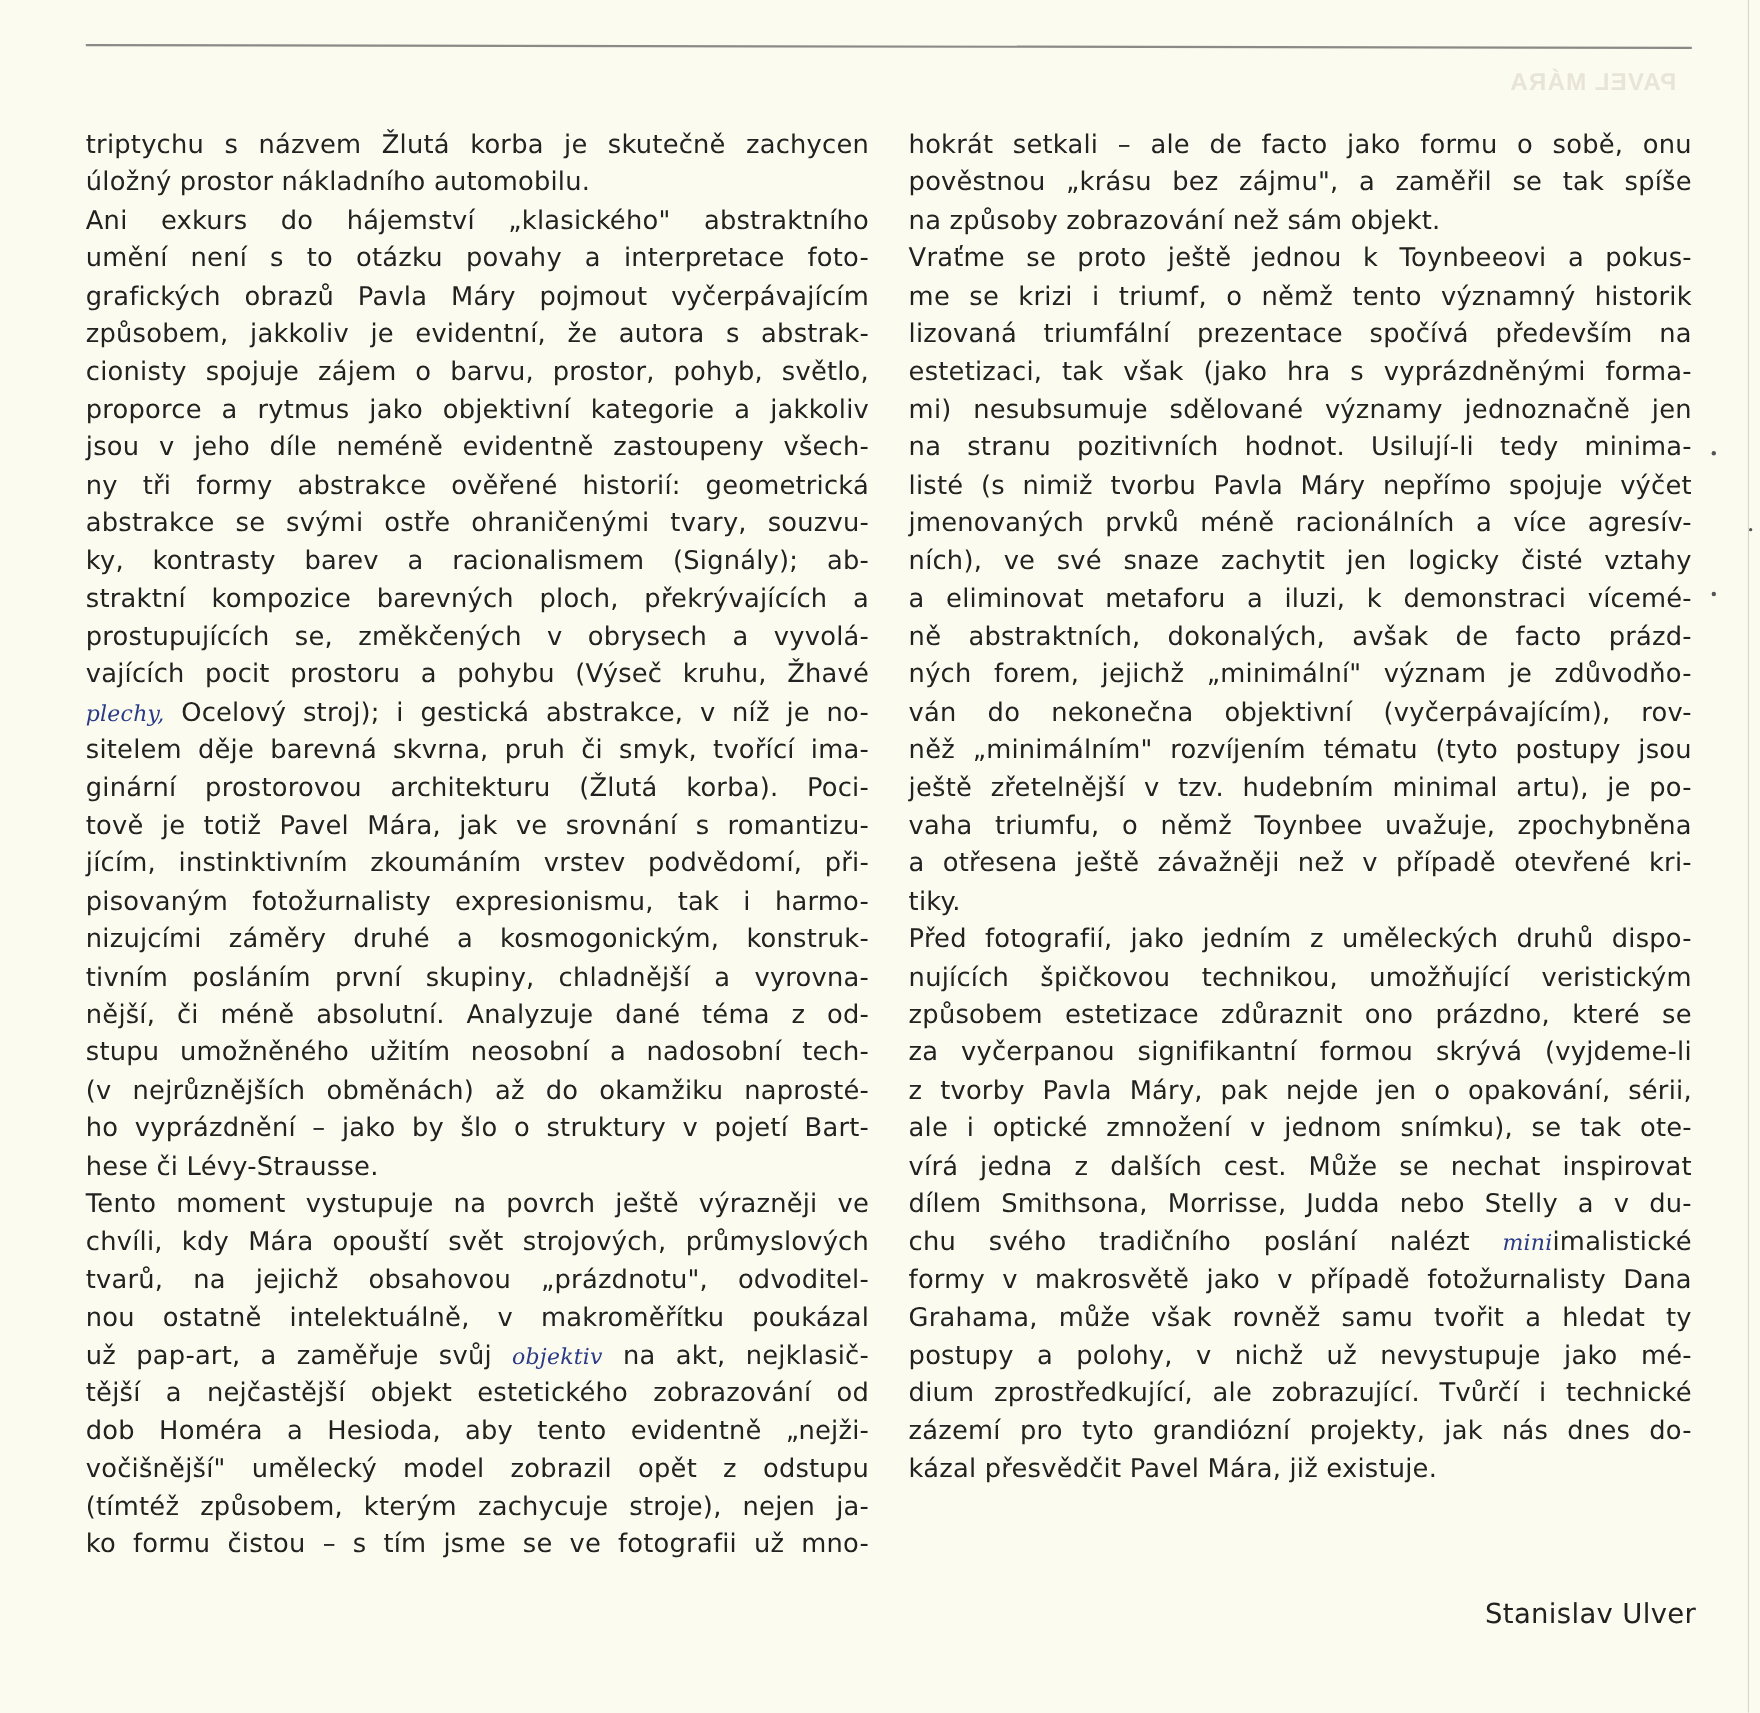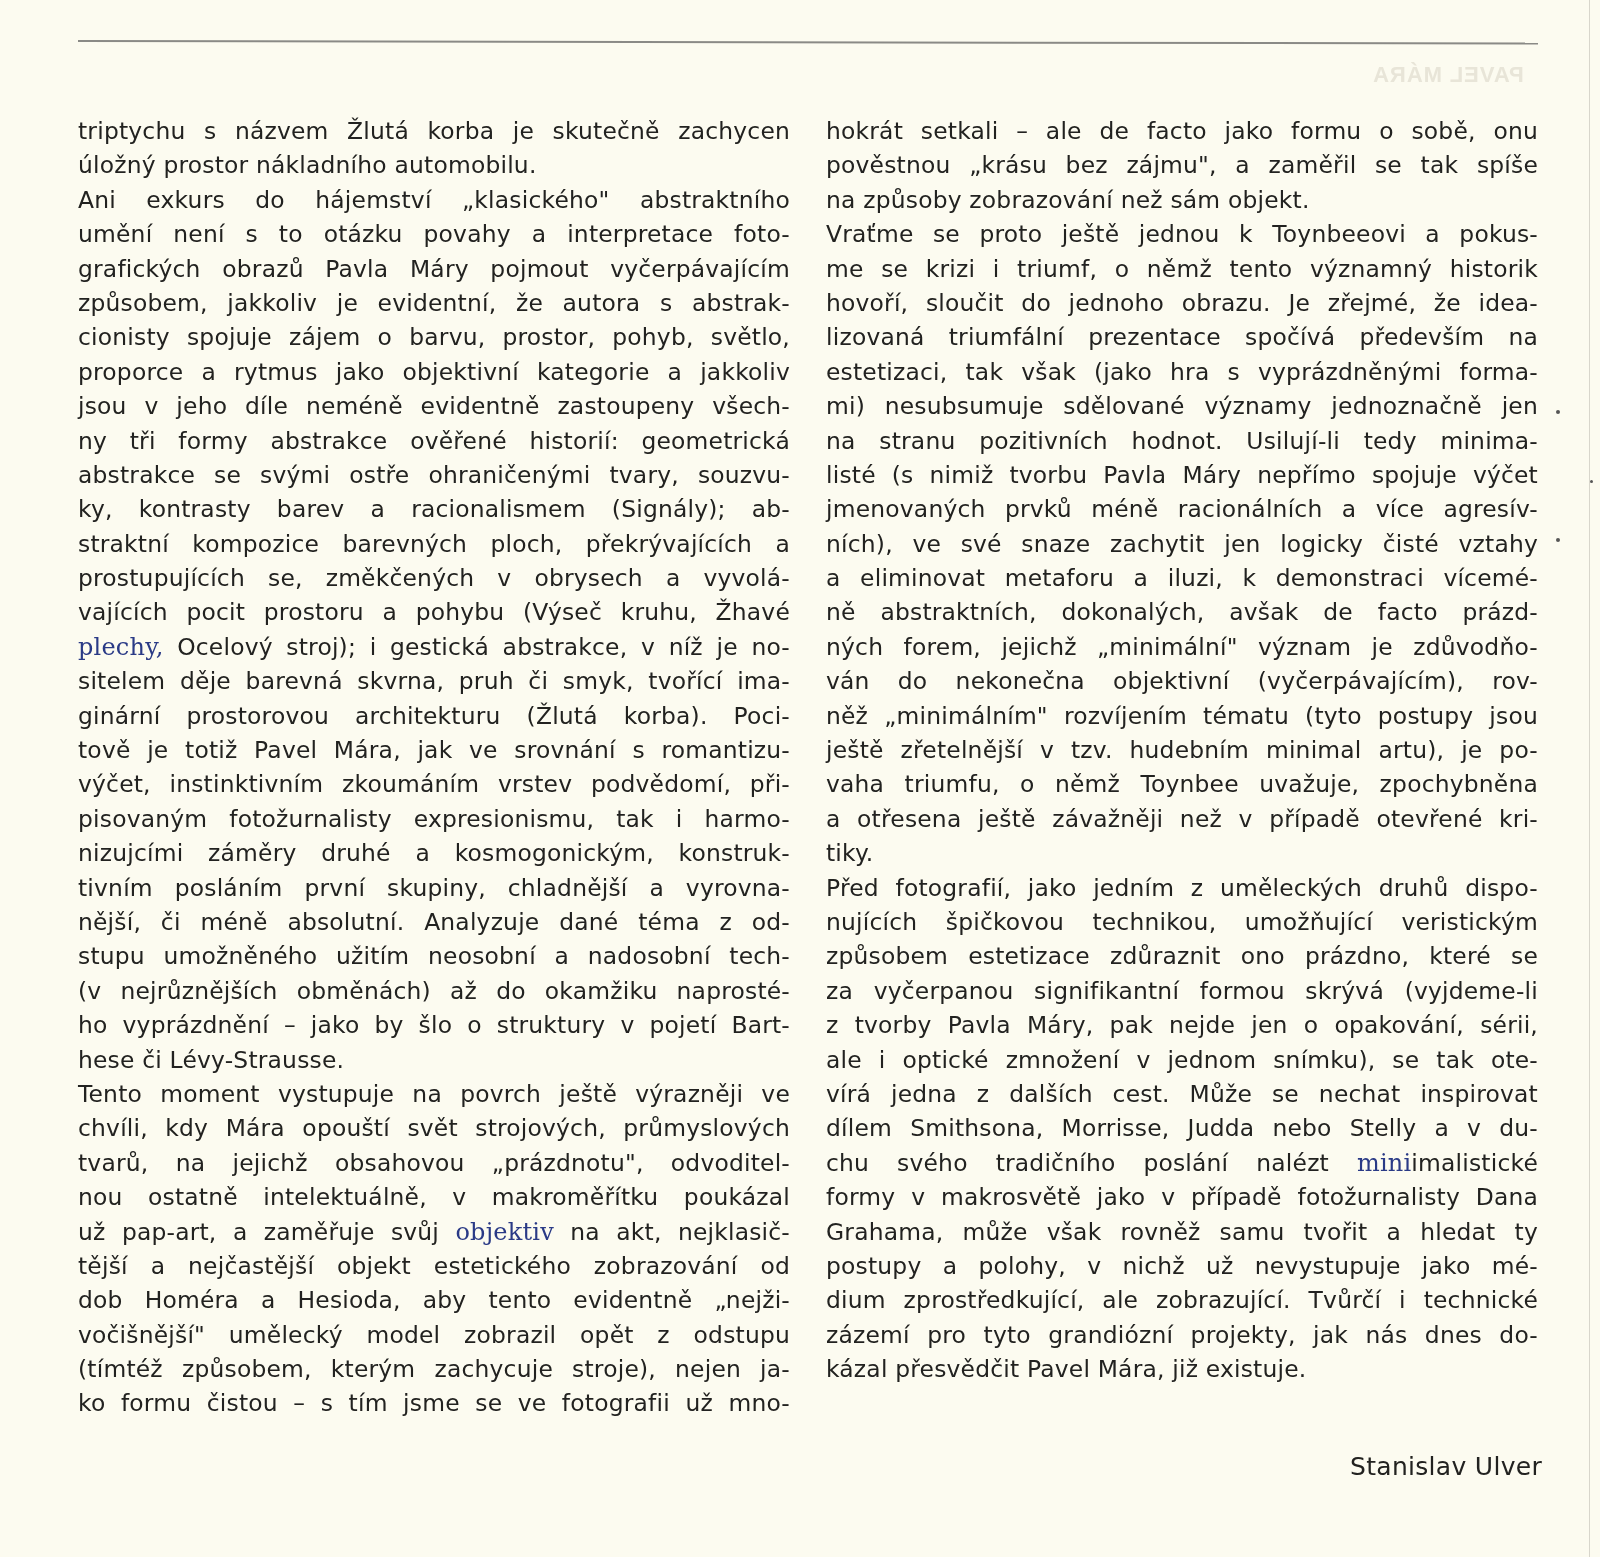--- a/index.html
+++ b/index.html
@@ -35,22 +35,22 @@
   }
   .col-left { left: 78px; width: 712px; }
   .col-right { left: 826px; width: 712px; }
   .line {
     display: block; height: 34.4px; white-space: nowrap;
     text-align: justify; text-align-last: justify;
     overflow: visible;
   }
   .line.last { text-align-last: left; }
   .hand {
-    font-family: "DejaVu Serif", serif; 
-    color: #2a3a86; font-size: 24px;
+    font-family: "DejaVu Serif", serif; font-style: italic;
+    color: #2a3a86; font-size: 20px;
   }
   .signature {
     position: absolute; right: 58px; top: 1452px;
     font-size: 25px; letter-spacing: 0.3px;
   }
   .mark {
     position: absolute; width: 4px; height: 4px; border-radius: 50%;
     background: #555;
   }
 </style>
@@ -74,21 +74,21 @@
     <span class="line">ny tři formy abstrakce ověřené historií: geometrická</span>
     <span class="line">abstrakce se svými ostře ohraničenými tvary, souzvu-</span>
     <span class="line">ky, kontrasty barev a racionalismem (Signály); ab-</span>
     <span class="line">straktní kompozice barevných ploch, překrývajících a</span>
     <span class="line">prostupujících se, změkčených v obrysech a vyvolá-</span>
     <span class="line">vajících pocit prostoru a pohybu (Výseč kruhu, Žhavé</span>
     <span class="line"><span class="hand">plechy,</span> Ocelový stroj); i gestická abstrakce, v níž je no-</span>
     <span class="line">sitelem děje barevná skvrna, pruh či smyk, tvořící ima-</span>
     <span class="line">ginární prostorovou architekturu (Žlutá korba). Poci-</span>
     <span class="line">tově je totiž Pavel Mára, jak ve srovnání s romantizu-</span>
-    <span class="line">výčet, instinktivním zkoumáním vrstev podvědomí, při-</span>
+    <span class="line">jícím, instinktivním zkoumáním vrstev podvědomí, při-</span>
     <span class="line">pisovaným fotožurnalisty expresionismu, tak i harmo-</span>
     <span class="line">nizujcími záměry druhé a kosmogonickým, konstruk-</span>
     <span class="line">tivním posláním první skupiny, chladnější a vyrovna-</span>
     <span class="line">nější, či méně absolutní. Analyzuje dané téma z od-</span>
     <span class="line">stupu umožněného užitím neosobní a nadosobní tech-</span>
     <span class="line">(v nejrůznějších obměnách) až do okamžiku naprosté-</span>
     <span class="line">ho vyprázdnění – jako by šlo o struktury v pojetí Bart-</span>
     <span class="line last">hese či Lévy-Strausse.</span>
     <span class="line">Tento moment vystupuje na povrch ještě výrazněji ve</span>
     <span class="line">chvíli, kdy Mára opouští svět strojových, průmyslových</span>
@@ -100,21 +100,20 @@
     <span class="line">vočišnější" umělecký model zobrazil opět z odstupu</span>
     <span class="line">(tímtéž způsobem, kterým zachycuje stroje), nejen ja-</span>
     <span class="line">ko formu čistou – s tím jsme se ve fotografii už mno-</span>
   </div>
 <div class="column col-right" id="col-right">
     <span class="line">hokrát setkali – ale de facto jako formu o sobě, onu</span>
     <span class="line">pověstnou „krásu bez zájmu", a zaměřil se tak spíše</span>
     <span class="line last">na způsoby zobrazování než sám objekt.</span>
     <span class="line">Vraťme se proto ještě jednou k Toynbeeovi a pokus-</span>
     <span class="line">me se krizi i triumf, o němž tento významný historik</span>
-    <span class="line">hovoří, sloučit do jednoho obrazu. Je zřejmé, že idea-</span>
     <span class="line">lizovaná triumfální prezentace spočívá především na</span>
     <span class="line">estetizaci, tak však (jako hra s vyprázdněnými forma-</span>
     <span class="line">mi) nesubsumuje sdělované významy jednoznačně jen</span>
     <span class="line">na stranu pozitivních hodnot. Usilují-li tedy minima-</span>
     <span class="line">listé (s nimiž tvorbu Pavla Máry nepřímo spojuje výčet</span>
     <span class="line">jmenovaných prvků méně racionálních a více agresív-</span>
     <span class="line">ních), ve své snaze zachytit jen logicky čisté vztahy</span>
     <span class="line">a eliminovat metaforu a iluzi, k demonstraci vícemé-</span>
     <span class="line">ně abstraktních, dokonalých, avšak de facto prázd-</span>
     <span class="line">ných forem, jejichž „minimální" význam je zdůvodňo-</span>

